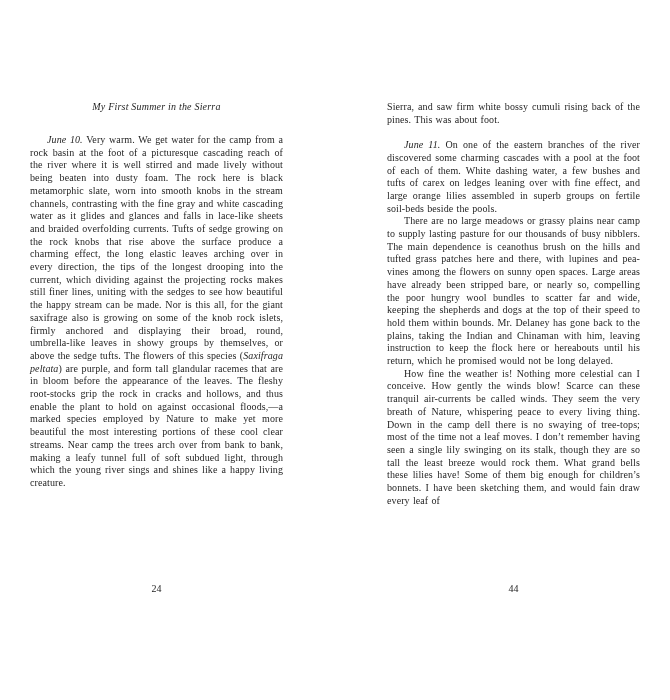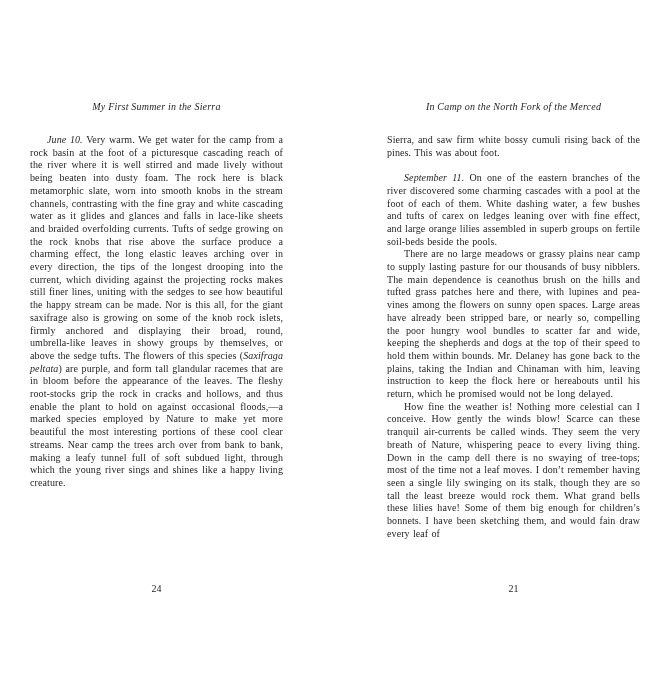--- a/index.html
+++ b/index.html
@@ -56,23 +56,22 @@
 
   <section class="page page-left">
     <header class="running-head">My First Summer in the Sierra</header>
     <div class="body-text">
         <p class="indent space-before"><em>June 10.</em><span> Very warm. We get water for the camp from a rock basin at the foot of a picturesque cascading reach of the river where it is well stirred and made lively without being beaten into dusty foam. The rock here is black metamorphic slate, worn into smooth knobs in the stream channels, contrasting with the fine gray and white cascading water as it glides and glances and falls in lace-like sheets and braided overfolding currents. Tufts of sedge growing on the rock knobs that rise above the surface produce a charming effect, the long elastic leaves arching over in every direction, the tips of the longest drooping into the current, which dividing against the projecting rocks makes still finer lines, uniting with the sedges to see how beautiful the happy stream can be made. Nor is this all, for the giant saxifrage also is growing on some of the knob rock islets, firmly anchored and displaying their broad, round, umbrella-like leaves in showy groups by themselves, or above the sedge tufts. The flowers of this species (</span><em>Saxifraga peltata</em><span>) are purple, and form tall glandular racemes that are in bloom before the appearance of the leaves. The fleshy root-stocks grip the rock in cracks and hollows, and thus enable the plant to hold on against occasional floods,—a marked species employed by Nature to make yet more beautiful the most interesting portions of these cool clear streams. Near camp the trees arch over from bank to bank, making a leafy tunnel full of soft subdued light, through which the young river sings and shines like a happy living creature.</span></p>
       </div>
     <footer class="folio">24</footer>
   </section>
 
   <section class="page page-right">
-    <header class="running-head">In Camp on the North Fork of the Merced</header>
     <div class="body-text">
         <p class=""><span>Sierra, and saw firm white bossy cumuli rising back of the pines. This was about foot.</span></p>
-        <p class="indent space-before"><em>September 11.</em><span> On one of the eastern branches of the river discovered some charming cascades with a pool at the foot of each of them. White dashing water, a few bushes and tufts of carex on ledges leaning over with fine effect, and large orange lilies assembled in superb groups on fertile soil-beds beside the pools.</span></p>
+        <p class="indent space-before"><em>June 11.</em><span> On one of the eastern branches of the river discovered some charming cascades with a pool at the foot of each of them. White dashing water, a few bushes and tufts of carex on ledges leaning over with fine effect, and large orange lilies assembled in superb groups on fertile soil-beds beside the pools.</span></p>
         <p class="indent"><span>There are no large meadows or grassy plains near camp to supply lasting pasture for our thousands of busy nibblers. The main dependence is ceanothus brush on the hills and tufted grass patches here and there, with lupines and pea-vines among the flowers on sunny open spaces. Large areas have already been stripped bare, or nearly so, compelling the poor hungry wool bundles to scatter far and wide, keeping the shepherds and dogs at the top of their speed to hold them within bounds. Mr. Delaney has gone back to the plains, taking the Indian and Chinaman with him, leaving instruction to keep the flock here or hereabouts until his return, which he promised would not be long delayed.</span></p>
         <p class="indent"><span>How fine the weather is! Nothing more celestial can I conceive. How gently the winds blow! Scarce can these tranquil air-currents be called winds. They seem the very breath of Nature, whispering peace to every living thing. Down in the camp dell there is no swaying of tree-tops; most of the time not a leaf moves. I don’t remember having seen a single lily swinging on its stalk, though they are so tall the least breeze would rock them. What grand bells these lilies have! Some of them big enough for children’s bonnets. I have been sketching them, and would fain draw every leaf of</span></p>
       </div>
-    <footer class="folio">21</footer>
+    <footer class="folio">44</footer>
   </section>
 
 </div>
 
 </body></html>

